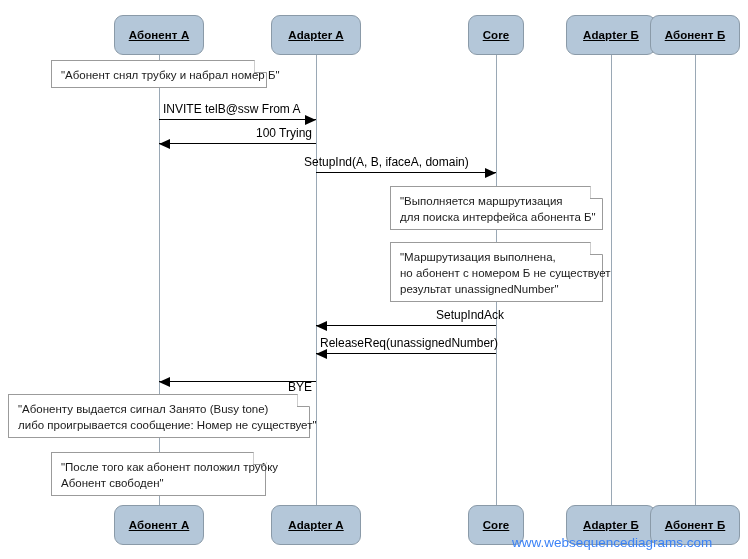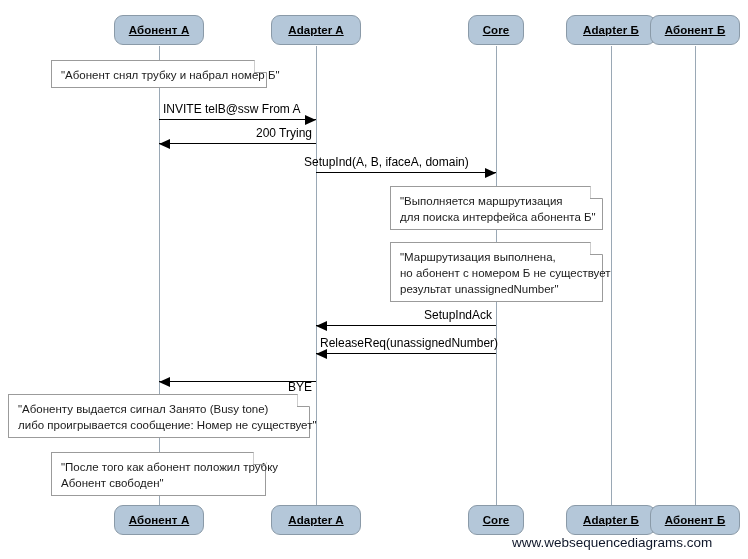--- a/index.html
+++ b/index.html
@@ -26,21 +26,21 @@
     width: 1px;
     background: #9aa8b5;
     top: 46px;
     height: 459px;
   }
 
   
   .actor {
     position: absolute;
     box-sizing: border-box;
-    height: 30px;
+    height: 40px;
     border: 1px solid #8a9aa8;
     border-radius: 9px;
     background: #b4c7d9;
     display: flex;
     align-items: center;
     justify-content: center;
     color: #000000;
     font-size: 11.5px;
     font-weight: bold;
     letter-spacing: 0.1px;
@@ -96,21 +96,21 @@
     color: #000000;
     white-space: nowrap;
     line-height: 14px;
   }
   .msg-label.r { text-align: right; }
 
   
   .watermark {
     position: absolute;
     font-size: 13.5px;
-    color: #0f172a;
+    color: #3b82f6;
     white-space: nowrap;
   }
 </style>
 </head>
 <body>
 
 <div id="diagram">
 
   <div id="lifelines">
       <div class="lifeline" style="left: 159px;"></div>
@@ -137,27 +137,27 @@
         <span>Абонент Б</span>
       </div>
     </div>
 
   <div id="messages">
       <div class="msg-line" style="left: 159px; top: 119px; width: 157px;"></div>
       <div class="arrowhead right" style="top: 115px; left: 305px;"></div>
       <div class="msg-label" style="top: 102px; left: 163px; width: 149px;">INVITE telB@ssw From A</div>
       <div class="msg-line" style="left: 159px; top: 143px; width: 157px;"></div>
       <div class="arrowhead left" style="top: 139px; left: 159px;"></div>
-      <div class="msg-label r" style="top: 126px; left: 163px; width: 149px;">200 Trying</div>
+      <div class="msg-label r" style="top: 126px; left: 163px; width: 149px;">100 Trying</div>
       <div class="msg-line" style="left: 316px; top: 172px; width: 180px;"></div>
       <div class="arrowhead right" style="top: 168px; left: 485px;"></div>
       <div class="msg-label" style="top: 155px; left: 304px; width: 172px;">SetupInd(A, B, ifaceA, domain)</div>
       <div class="msg-line" style="left: 316px; top: 325px; width: 180px;"></div>
       <div class="arrowhead left" style="top: 321px; left: 316px;"></div>
-      <div class="msg-label r" style="top: 308px; left: 320px; width: 172px;">SetupIndAck</div>
+      <div class="msg-label r" style="top: 308px; left: 332px; width: 172px;">SetupIndAck</div>
       <div class="msg-line" style="left: 316px; top: 353px; width: 180px;"></div>
       <div class="arrowhead left" style="top: 349px; left: 316px;"></div>
       <div class="msg-label r" style="top: 336px; left: 320px; width: 172px; text-align: center;">ReleaseReq(unassignedNumber)</div>
       <div class="msg-line" style="left: 159px; top: 381px; width: 157px;"></div>
       <div class="arrowhead left" style="top: 377px; left: 159px;"></div>
       <div class="msg-label r" style="top: 380px; left: 163px; width: 149px;">BYE</div>
     </div>
 
   <div id="notes">
       <div class="note" style="left: 51px; top: 60px; width: 216px; height: 28px;"><div>"Абонент снял трубку и набрал номер Б"</div><svg class="diag" viewBox="0 0 13 13" width="13" height="13">

